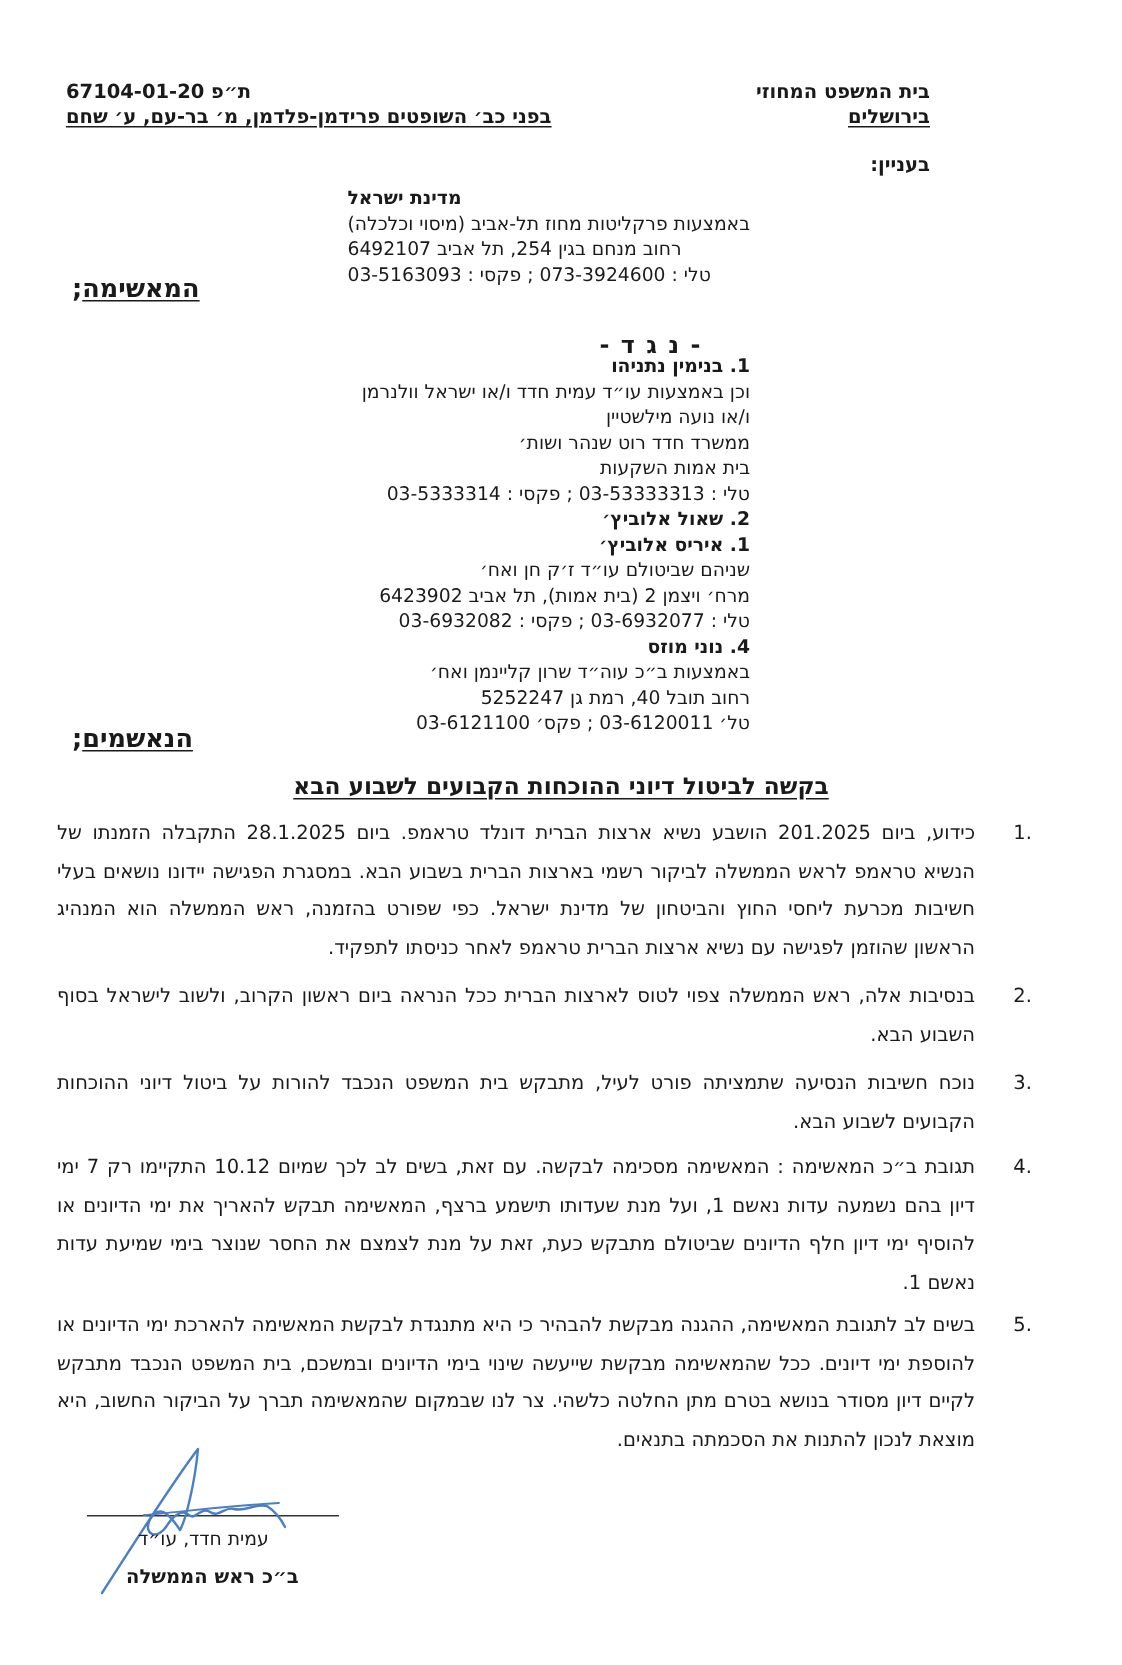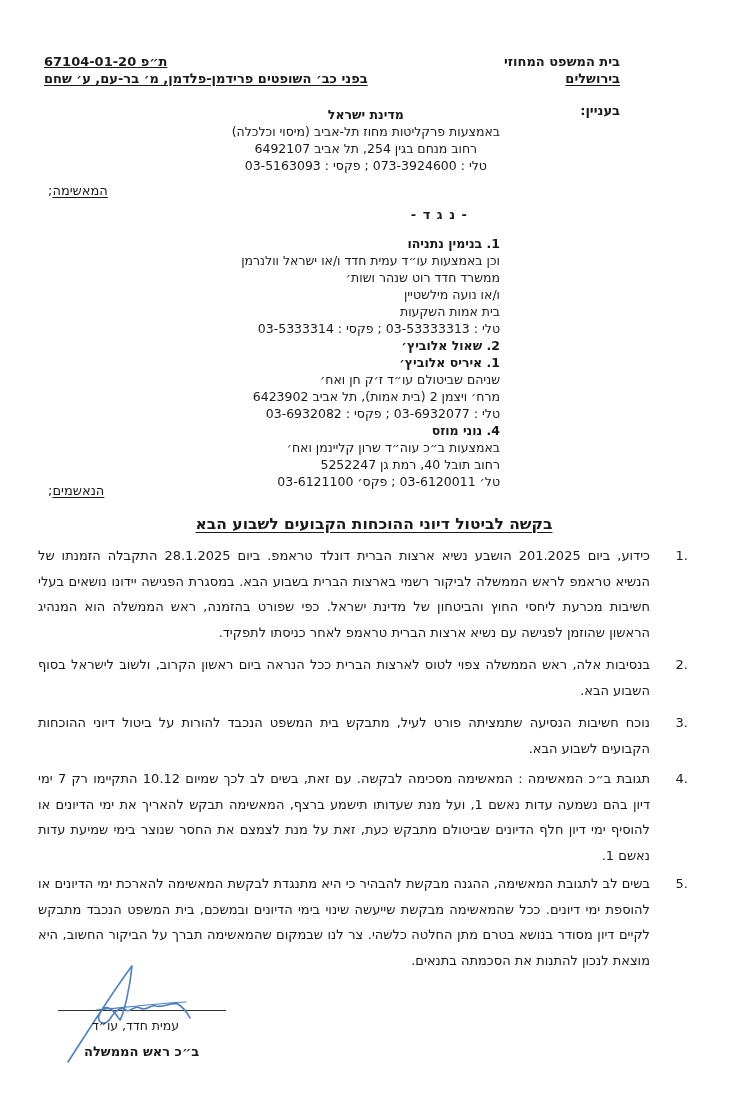--- a/index.html
+++ b/index.html
@@ -11,30 +11,30 @@
     overflow: hidden;
     direction: rtl;
   }
   .abs { position: absolute; }
   .b { font-weight: bold; }
   .u { text-decoration: underline; text-underline-offset: 2px; }
   .hdr { font-size: 13px; font-weight: bold; line-height: 17px; }
 
   #court-block { right: 128px; top: 53px; text-align: right; }
   #case-block { left: 44px; top: 53px; text-align: left; direction: rtl; }
-  #case-block .line { text-align: left; text-decoration: underline; }
+  #case-block .line { text-align: left; }
   #inre { right: 128px; top: 102px; }
 
   .party { font-size: 12.5px; line-height: 17px; white-space: nowrap; }
-  #plaintiff { right: 248px; top: 106px; text-align: center; }
+  #plaintiff { right: 248px; top: 123px; text-align: left; }
   #plaintiff-role { left: 48px; top: 183px; }
-  #versus { right: 280px; top: 207px; font-size: 13px; font-weight: bold; letter-spacing: 1px; }
+  #versus { right: 280px; top: 220px; font-size: 16px; font-weight: bold; letter-spacing: 1px; }
   #defendants { right: 248px; top: 235px; text-align: right; }
   #defendants-role { left: 48px; top: 483px; }
-  .role { font-size: 13px; font-weight: normal; }
+  .role { font-size: 17px; font-weight: bold; }
 
   #title { left: 0; right: 0; top: 515px; text-align: center; font-size: 15.5px; font-weight: bold; }
   #title span { text-decoration: underline; text-underline-offset: 3px; }
 
   .para { right: 60px; width: 650px; font-size: 13px; line-height: 25.5px; text-align: justify; }
   .para .num { position: absolute; right: 0; top: 0; width: 20px; text-align: right; }
   .para .txt { margin-right: 38px; text-align: justify; text-align-last: right; }
   #p1 { top: 543px; }
   #p2 { top: 652px; }
   #p3 { top: 710px; }
@@ -69,22 +69,22 @@
 </div>
 <div id="plaintiff-role" class="abs role">
   <span class="u">המאשימה</span><span>;</span>
 </div>
 
 <div id="versus" class="abs">- נ ג ד -</div>
 
 <div id="defendants" class="abs party">
   <div class="b">1. בנימין נתניהו</div>
   <div>וכן באמצעות עו״ד עמית חדד ו/או ישראל וולנרמן</div>
+  <div>ו/או נועה מילשטיין</div>
   <div>ממשרד חדד רוט שנהר ושות׳</div>
-  <div>ו/או נועה מילשטיין</div>
   <div>בית אמות השקעות</div>
   <div>טלי : 03-53333313 ; פקסי : 03-5333314</div>
   <div class="b">2. שאול אלוביץ׳</div>
   <div class="b">1. איריס אלוביץ׳</div>
   <div>שניהם שביטולם עו״ד ז׳ק חן ואח׳</div>
   <div>מרח׳ ויצמן 2 (בית אמות), תל אביב 6423902</div>
   <div>טלי : 03-6932077 ; פקסי : 03-6932082</div>
   <div class="b">4. נוני מוזס</div>
   <div>באמצעות ב״כ עוה״ד שרון קליינמן ואח׳</div>
   <div>רחוב תובל 40, רמת גן 5252247</div>

